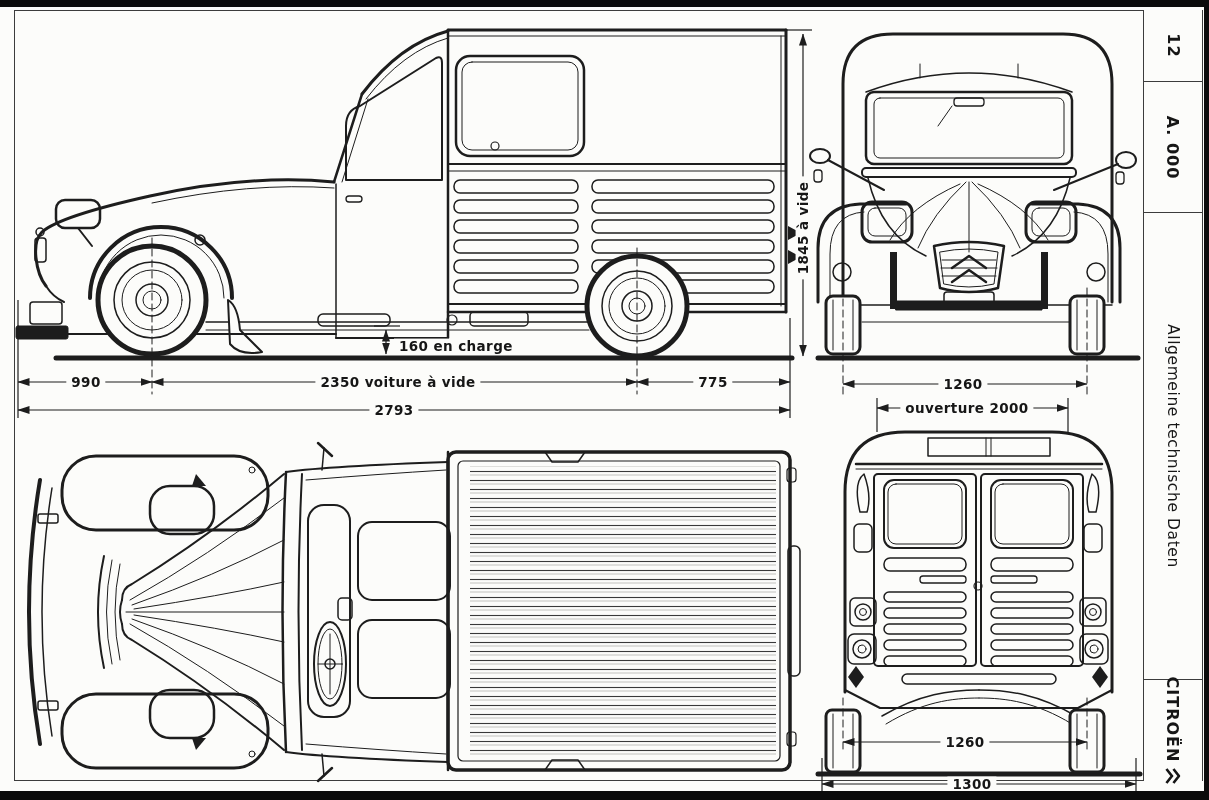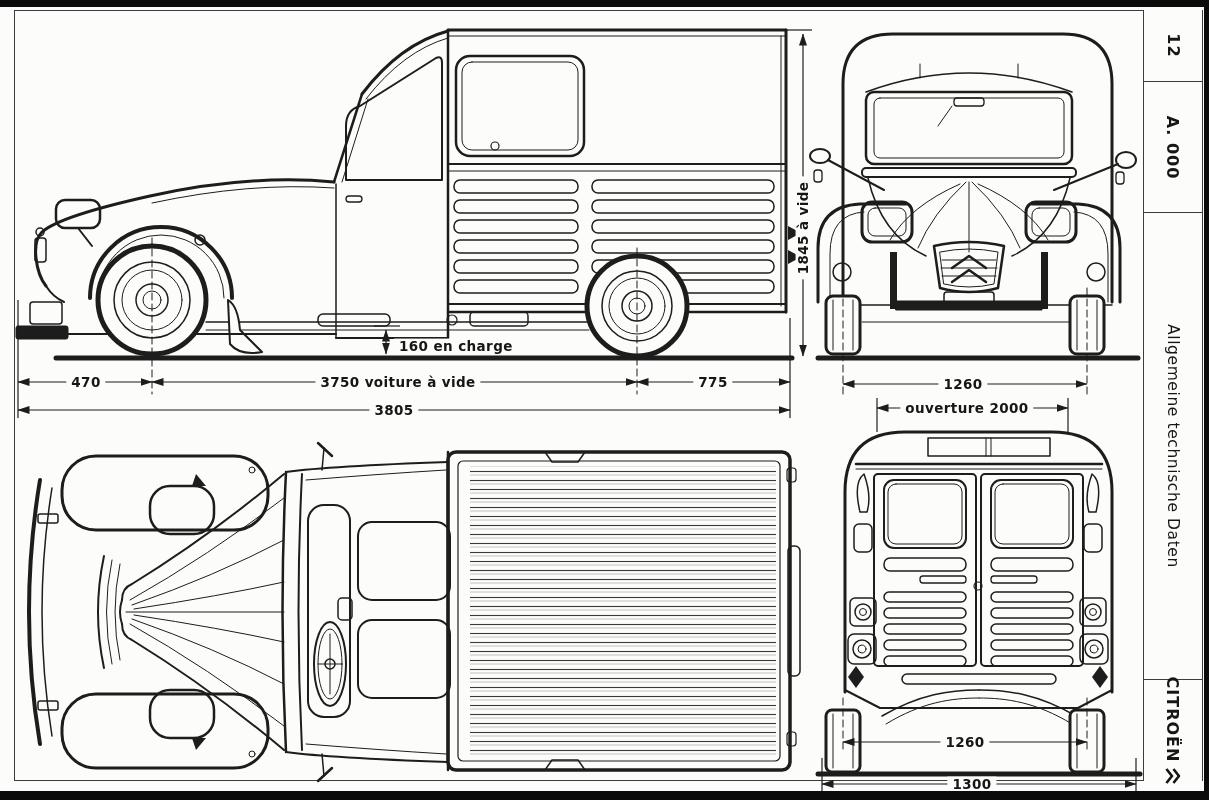--- a/index.html
+++ b/index.html
@@ -357,24 +357,24 @@
     <line x1="1068" y1="398" x2="1068" y2="432"></line>
     <line x1="877" y1="408" x2="1068" y2="408" marker-start="url(#ar)" marker-end="url(#ar)"></line>
 
     <line x1="843" y1="742" x2="1087" y2="742" marker-start="url(#ar)" marker-end="url(#ar)"></line>
     <line x1="822" y1="758" x2="822" y2="792"></line>
     <line x1="1136" y1="758" x2="1136" y2="792"></line>
     <line x1="822" y1="784" x2="1136" y2="784" marker-start="url(#ar)" marker-end="url(#ar)"></line>
   </g>
 </svg>
 
-<div class="dim" style="left:86px;top:382px">470</div>
-<div class="dim" style="left:398px;top:382px">3750 voiture à vide</div>
+<div class="dim" style="left:86px;top:382px">990</div>
+<div class="dim" style="left:398px;top:382px">2350 voiture à vide</div>
 <div class="dim" style="left:713px;top:382px">775</div>
-<div class="dim" style="left:394px;top:410px">3805</div>
+<div class="dim" style="left:394px;top:410px">2793</div>
 <div class="dim noc" style="left:394px;top:346px">160 en charge</div>
 <div class="dim rot" style="left:803px;top:228px">1845 à vide</div>
 <div class="dim" style="left:963px;top:384px">1260</div>
 <div class="dim" style="left:967px;top:408px">ouverture 2000</div>
 <div class="dim" style="left:965px;top:742px">1260</div>
 <div class="dim" style="left:972px;top:784px">1300</div>
 
 <div class="sidebar">
   <div class="cell c1">
     <span class="vtext">12</span>

